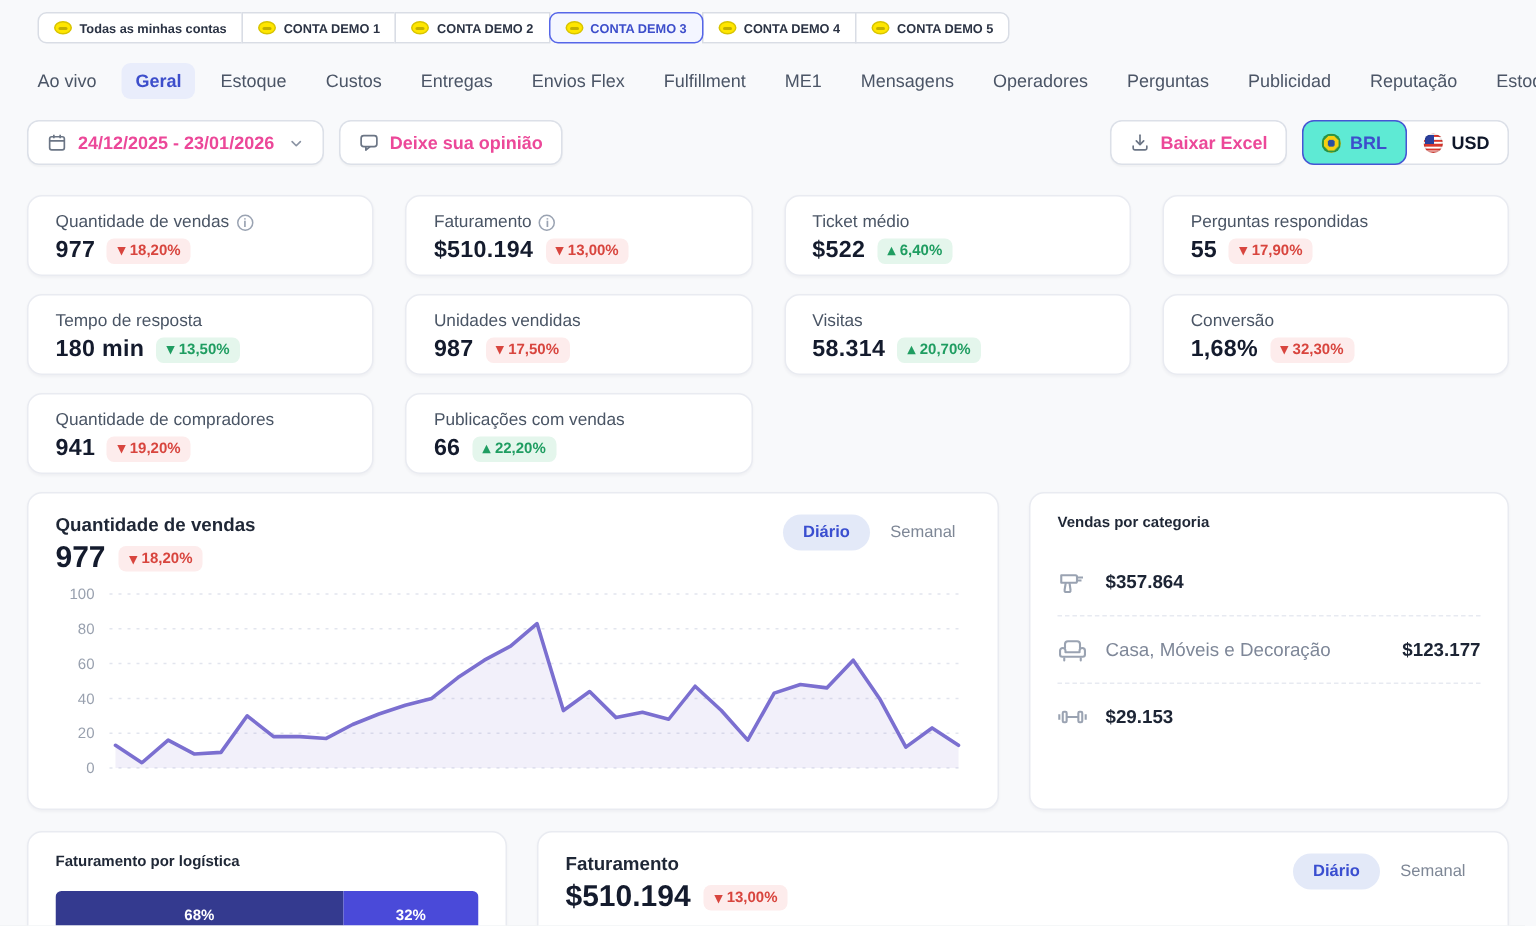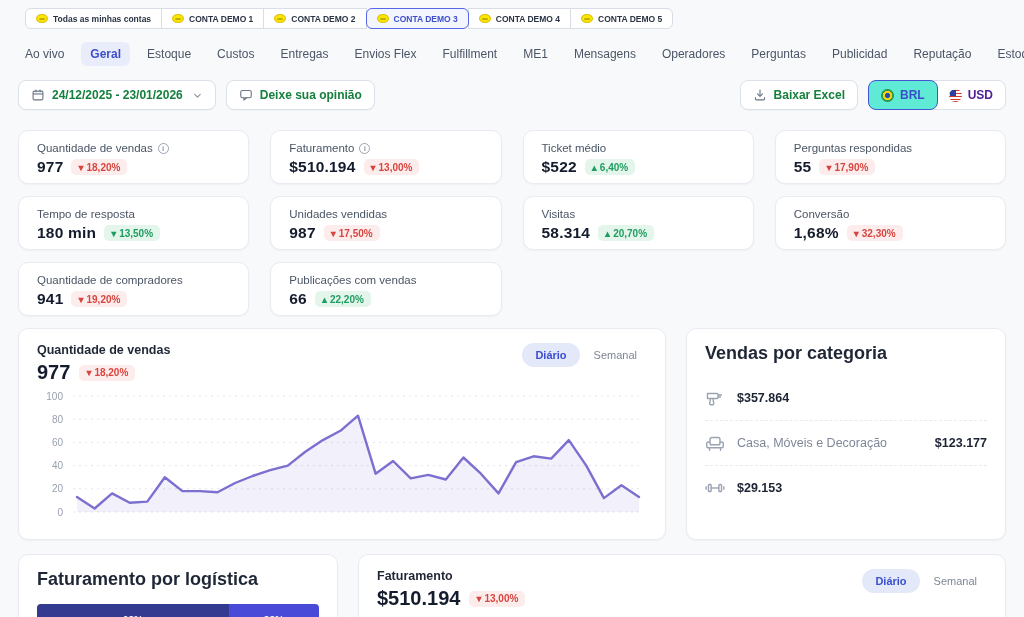--- a/index.html
+++ b/index.html
@@ -21,29 +21,29 @@
   .ml-logo { width:12px; height:9px; border-radius:50%; background:#ffe600; border:1px solid #d8c400; position:relative; flex:0 0 auto; }
   .ml-logo::after{ content:""; position:absolute; left:2px; right:2px; top:3px; height:2px; border-radius:2px; background:rgba(120,110,0,.45);}
   
   .nav-row { display:flex; align-items:center; gap:8px; margin:13px 0 0 16px; }
   .nav-item { font-size:12px; color:#4b5566; padding:5px 9px; border-radius:6px; cursor:pointer; white-space:nowrap; }
   .nav-item.active { color:#3d4ecb; background:#e9edfb; font-weight:bold; }
   
   .toolbar { display:flex; align-items:center; margin:14px 18px 0 18px; }
   .btn {
     display:inline-flex; align-items:center; gap:7px; background:#fff; border:1px solid #dce0e8;
-    border-radius:8px; height:30px; padding:0 12px; font-size:12px; font-weight:bold; color:#15803d; cursor:pointer;
+    border-radius:8px; height:30px; padding:0 12px; font-size:12px; font-weight:bold; color:#ec4899; cursor:pointer;
     box-shadow: 0 1px 1px rgba(16,24,40,.03);
   }
   .btn + .btn { margin-left:10px; }
   .toolbar .spacer { flex:1; }
   .icon-svg { display:block; }
   .chev { margin-left:2px; }
   .currency-group { display:flex; align-items:center; margin-left:10px; background:#fff; border:1px solid #dce0e8; border-radius:8px; height:30px; overflow:visible; }
-  .currency-opt { display:flex; align-items:center; gap:6px; padding:0 12px; height:30px; font-size:12px; font-weight:bold; color:#4c1d95; cursor:pointer; border-radius:8px; }
+  .currency-opt { display:flex; align-items:center; gap:6px; padding:0 12px; height:30px; font-size:12px; font-weight:bold; color:#0f172a; cursor:pointer; border-radius:8px; }
   .currency-opt.selected { border:1.5px solid #4655d4; color:#3d4ecb; background:#5eead4; height:30px; margin:-1px; z-index:2; }
   .flag { width:13px; height:13px; border-radius:50%; flex:0 0 auto; border:1px solid rgba(0,0,0,.08); }
   .flag-br { background: radial-gradient(circle at 50% 50%, #2b4fa0 0 2.5px, #f5d010 2.5px 5px, #2e9e48 5px); }
   .flag-us { background:
       linear-gradient(#2b3f9e,#2b3f9e) left top / 6px 6px no-repeat,
       repeating-linear-gradient(180deg, #d9372e 0 1.5px, #ffffff 1.5px 3px); }
   
   .metrics-grid { display:grid; grid-template-columns:repeat(4,1fr); gap:12px 21px; margin:20px 18px 0 18px; }
   .card {
     background:#fff; border:1px solid #e9ebf1; border-radius:10px;
@@ -63,21 +63,21 @@
   .chart-head { display:flex; justify-content:space-between; align-items:flex-start; }
   .chart-title { font-size:12.5px; font-weight:bold; color:#1f2736; }
   .chart-valrow { display:flex; align-items:center; gap:9px; margin-top:4px; }
   .chart-value { font-size:20px; font-weight:bold; color:#141b2d; }
   .toggle { display:flex; align-items:center; gap:4px; }
   .toggle-pill { font-size:11px; font-weight:bold; color:#3a4ed0; background:#e3e9f8; border-radius:14px; padding:6px 13px; cursor:pointer; }
   .toggle-plain { font-size:11px; color:#7e8796; padding:6px 10px; cursor:pointer; }
   .plot { margin-top:4px; }
   
   .cat-card { padding:14px 18px; height:212px; }
-  .cat-title { font-size:18px; font-weight:bold; color:#1f2736; }
+  .cat-title { font-size:10px; font-weight:bold; color:#1f2736; }
   .cat-list { margin-top:12px; }
   .cat-row { display:flex; align-items:center; gap:12px; padding:12px 0; border-bottom:1px dashed #e7eaf1; }
   .cat-row:last-child { border-bottom:none; }
   .cat-label { flex:1; font-size:12.5px; color:#7e8798; }
   .cat-value { font-size:12.5px; font-weight:bold; color:#1c2434; }
   
   .bottom-row { display:grid; grid-template-columns:320px 648px; gap:20px; margin:14px 18px 0 18px; }
   .logi-card { padding:14px 18px; height:80px; }
   .logi-bar { display:flex; margin-top:14px; height:32px; border-radius:4px; overflow:hidden; }
   .logi-seg { display:flex; align-items:center; justify-content:center; color:#fff; font-size:10px; font-weight:bold; height:100%; }

